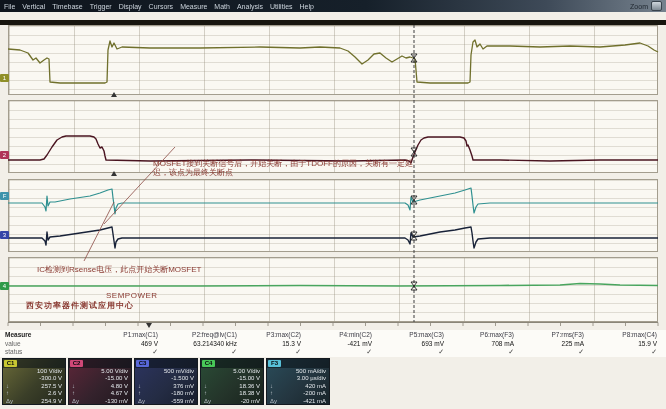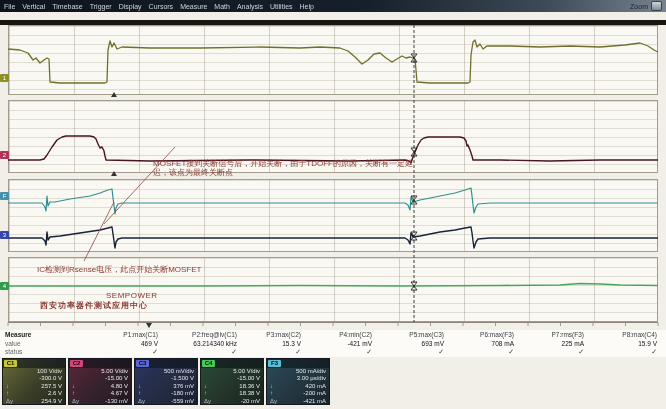--- a/index.html
+++ b/index.html
@@ -39,21 +39,21 @@
   #tag-c1{top:74px;background:#8f8f28;}
   #tag-c2{top:151px;background:#b03458;}
   #tag-f3{top:192px;background:#3e93ab;}
   #tag-c3{top:231px;background:#3646a8;}
   #tag-c4{top:282px;background:#2f9a48;}
   
   .anno{position:absolute;z-index:7;color:#8a3a32;font-size:8px;line-height:1.18;}
   #note1{left:153px;top:127px;width:264px;margin-top:32px;}
   #note2{left:37px;top:265px;white-space:nowrap;text-align:center;}
   #brand{left:106px;top:291px;letter-spacing:.5px;}
-  #brand-sub{left:40px;top:301px;font-weight:bold;letter-spacing:1px;}
+  #brand-sub{left:26px;top:301px;font-weight:bold;letter-spacing:1px;}
   
   .measure{position:absolute;top:330px;left:0;width:666px;height:27px;background:#fcfbf7;z-index:4;font-size:6.5px;color:#333;}
   .mlabels{position:absolute;left:5px;top:1px;line-height:8.5px;}
   .mlabels .b{font-weight:bold;color:#222;}
   .mlabels .g{color:#666;}
   .mcol{position:absolute;top:1px;width:80px;text-align:right;line-height:8.5px;}
   .mname{color:#3a3a44;}
   .mval{color:#111;}
   .mstat{color:#444;font-size:7px;line-height:7px;}
   

